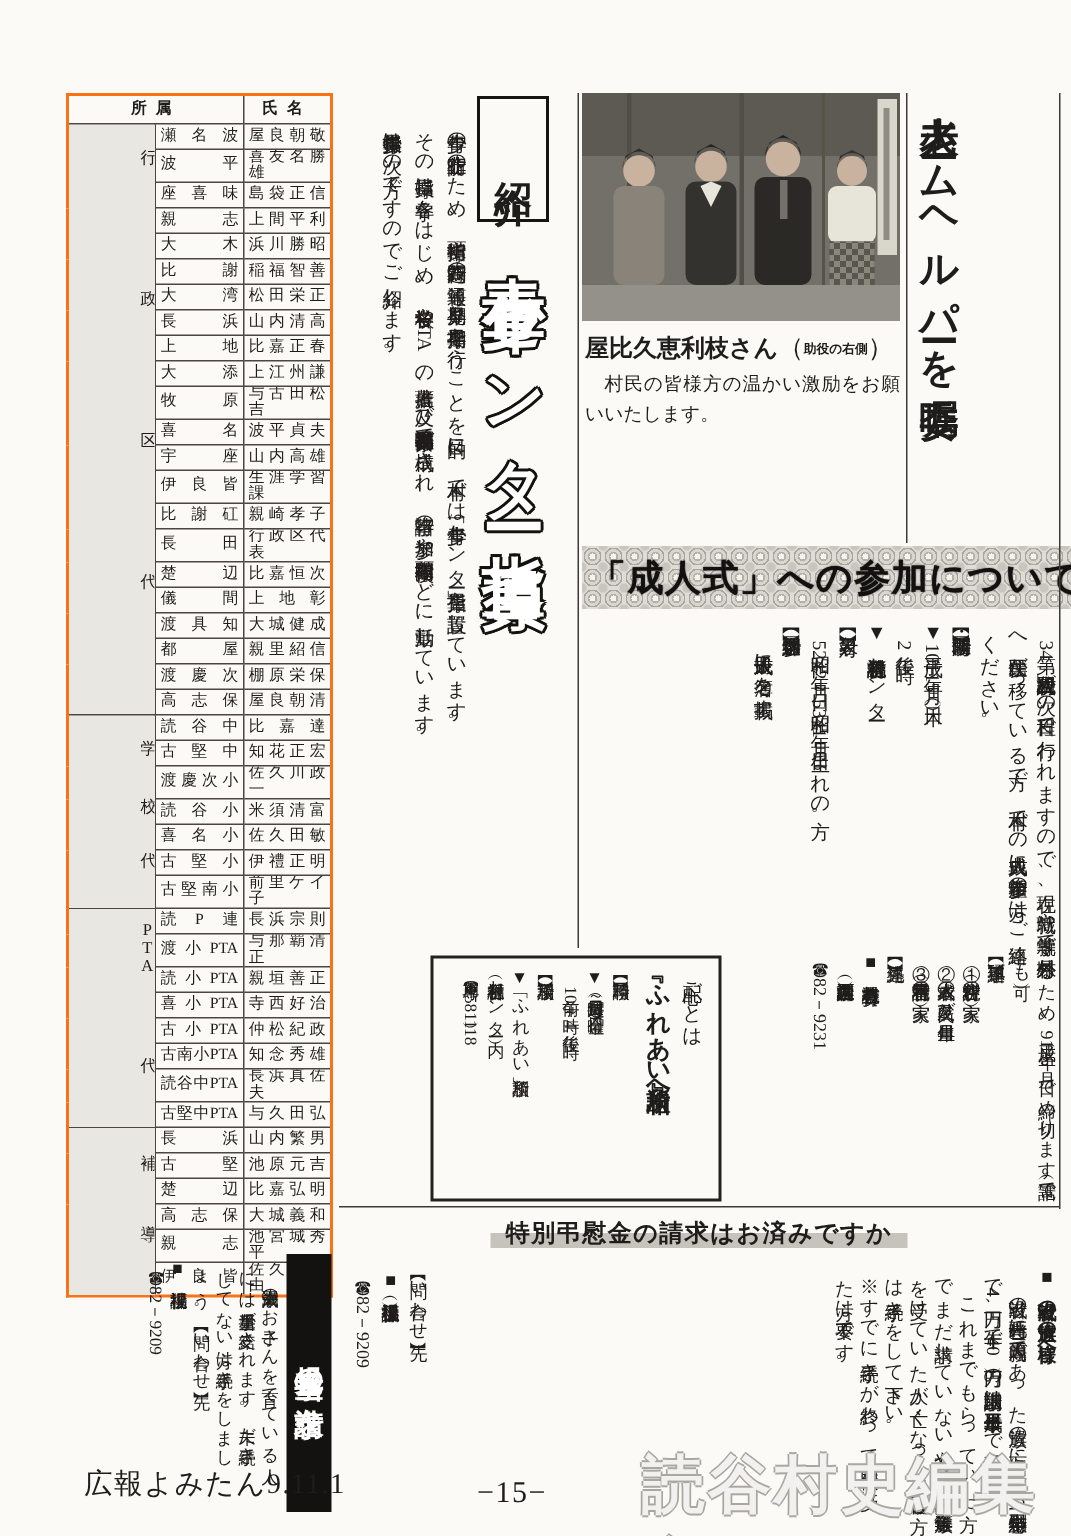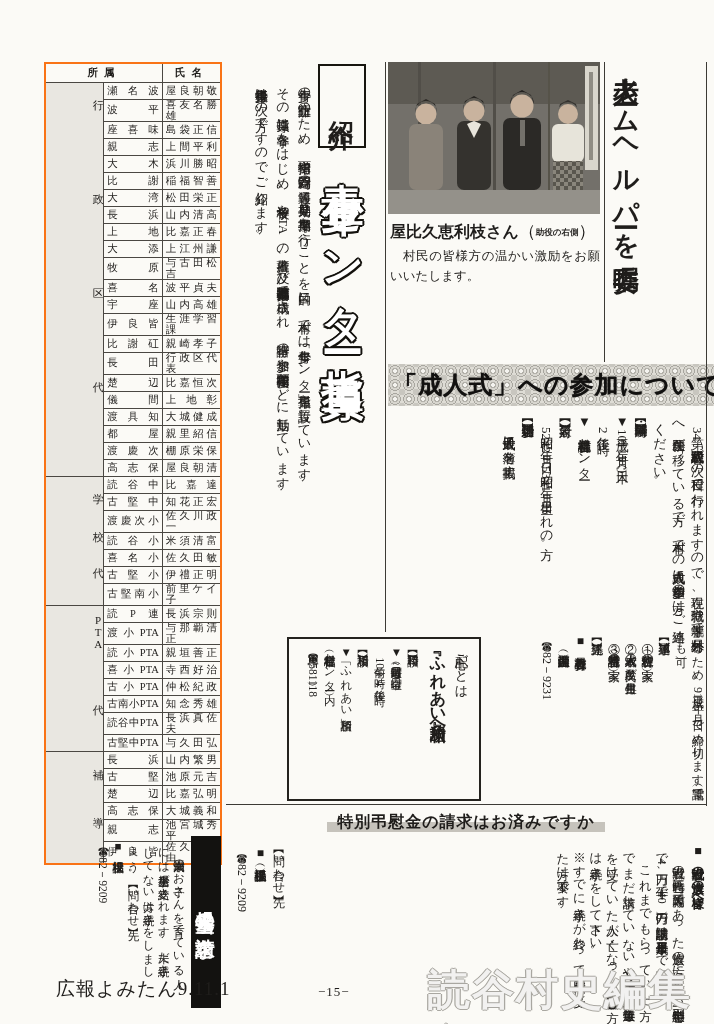--- a/index.html
+++ b/index.html
@@ -84,21 +84,21 @@
       writing-mode:vertical-rl;font-size:12px;line-height:1.55;}
   .jido-banner{position:absolute;left:191px;top:836px;width:30px;height:172px;background:#131210;
       color:#fff;writing-mode:vertical-rl;font-family:"Liberation Sans","DejaVu Sans",sans-serif;
       font-weight:900;font-size:19.5px;display:flex;align-items:center;justify-content:center;
       letter-spacing:1px;}
   .jido-text{position:absolute;left:46px;top:840px;width:140px;height:140px;
       writing-mode:vertical-rl;font-size:11.5px;line-height:1.32;}
 
   
   .footer-issue{position:absolute;left:56px;top:976px;font-size:19px;letter-spacing:1px;}
-  .page-num{position:absolute;left:318px;top:984px;font-size:13px;letter-spacing:1px;}
+  .page-num{position:absolute;left:318px;top:984px;font-size:20px;letter-spacing:1px;}
   .watermark{position:absolute;left:428px;top:962px;font-family:"Liberation Sans","DejaVu Sans",sans-serif;
       font-weight:900;font-size:42px;letter-spacing:2px;color:rgba(252,252,250,0.88);z-index:6;
       text-shadow:0 0 0 rgba(0,0,0,0),-1.2px 0 #a9a7a1,1.2px 0 #a9a7a1,0 -1.2px #a9a7a1,0 1.2px #a9a7a1;}
   .vline{position:absolute;width:1px;background:#3c3a35;}
   .hline{position:absolute;height:1px;background:#3c3a35;}
 </style>
 </head>
 <body>
 
 <div class="page">

